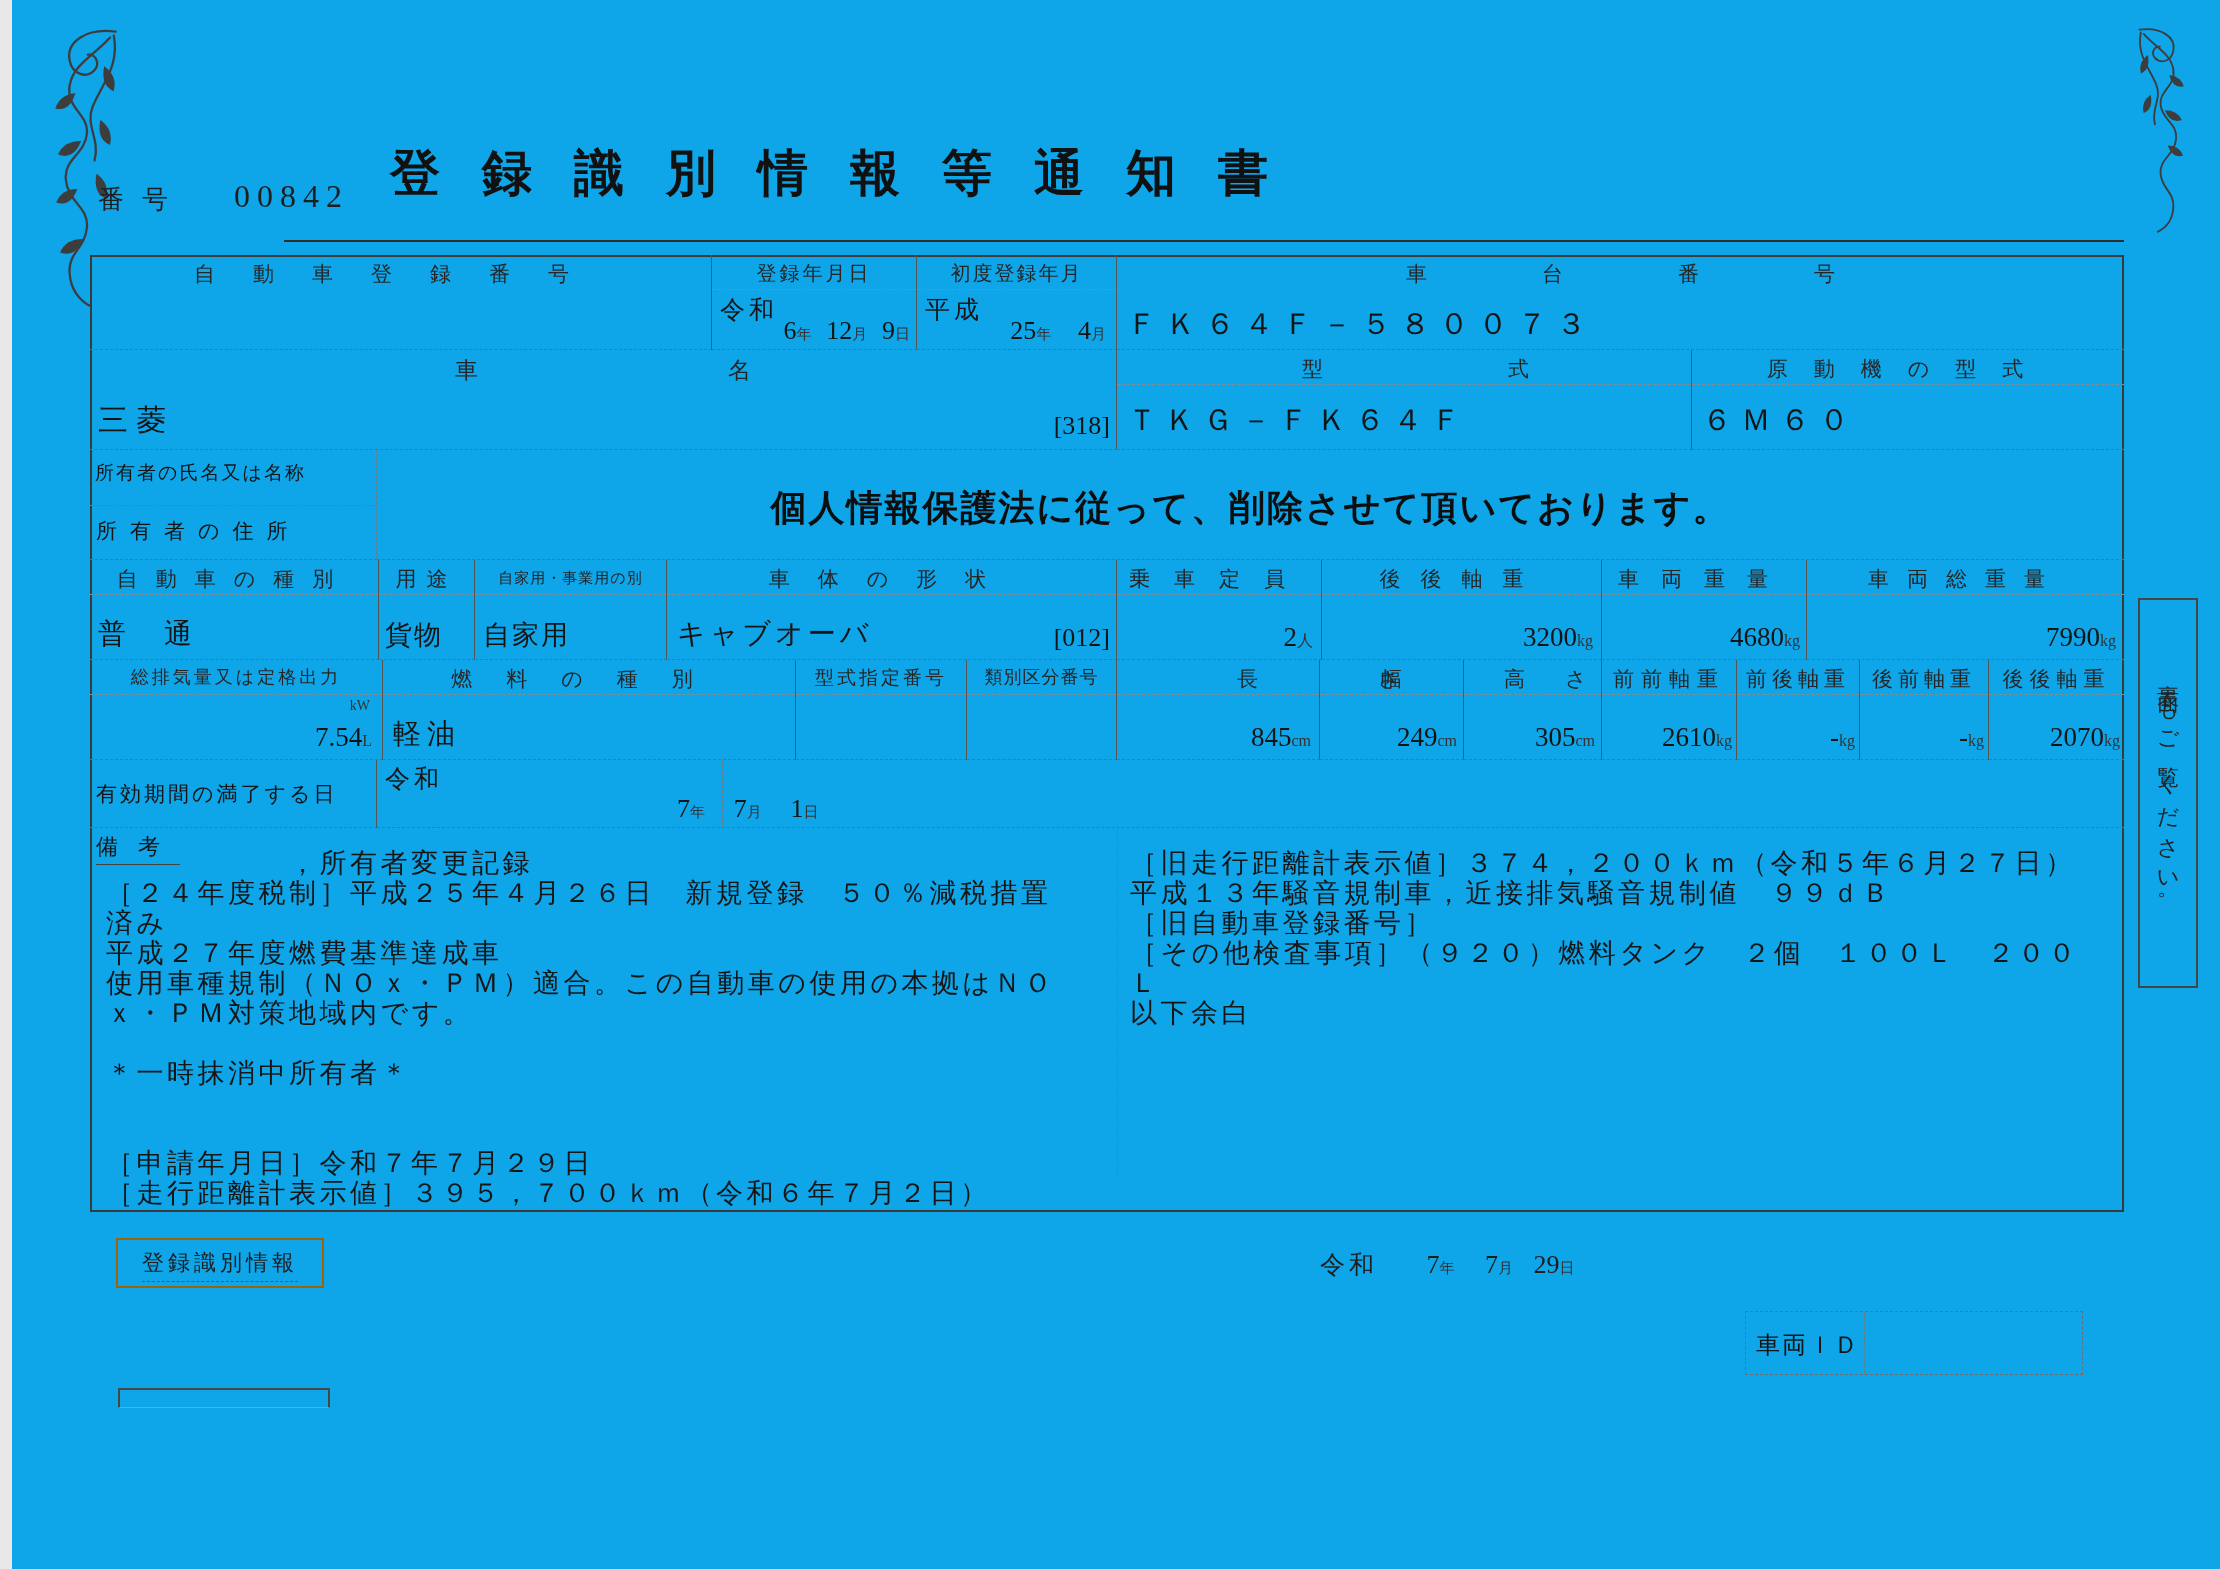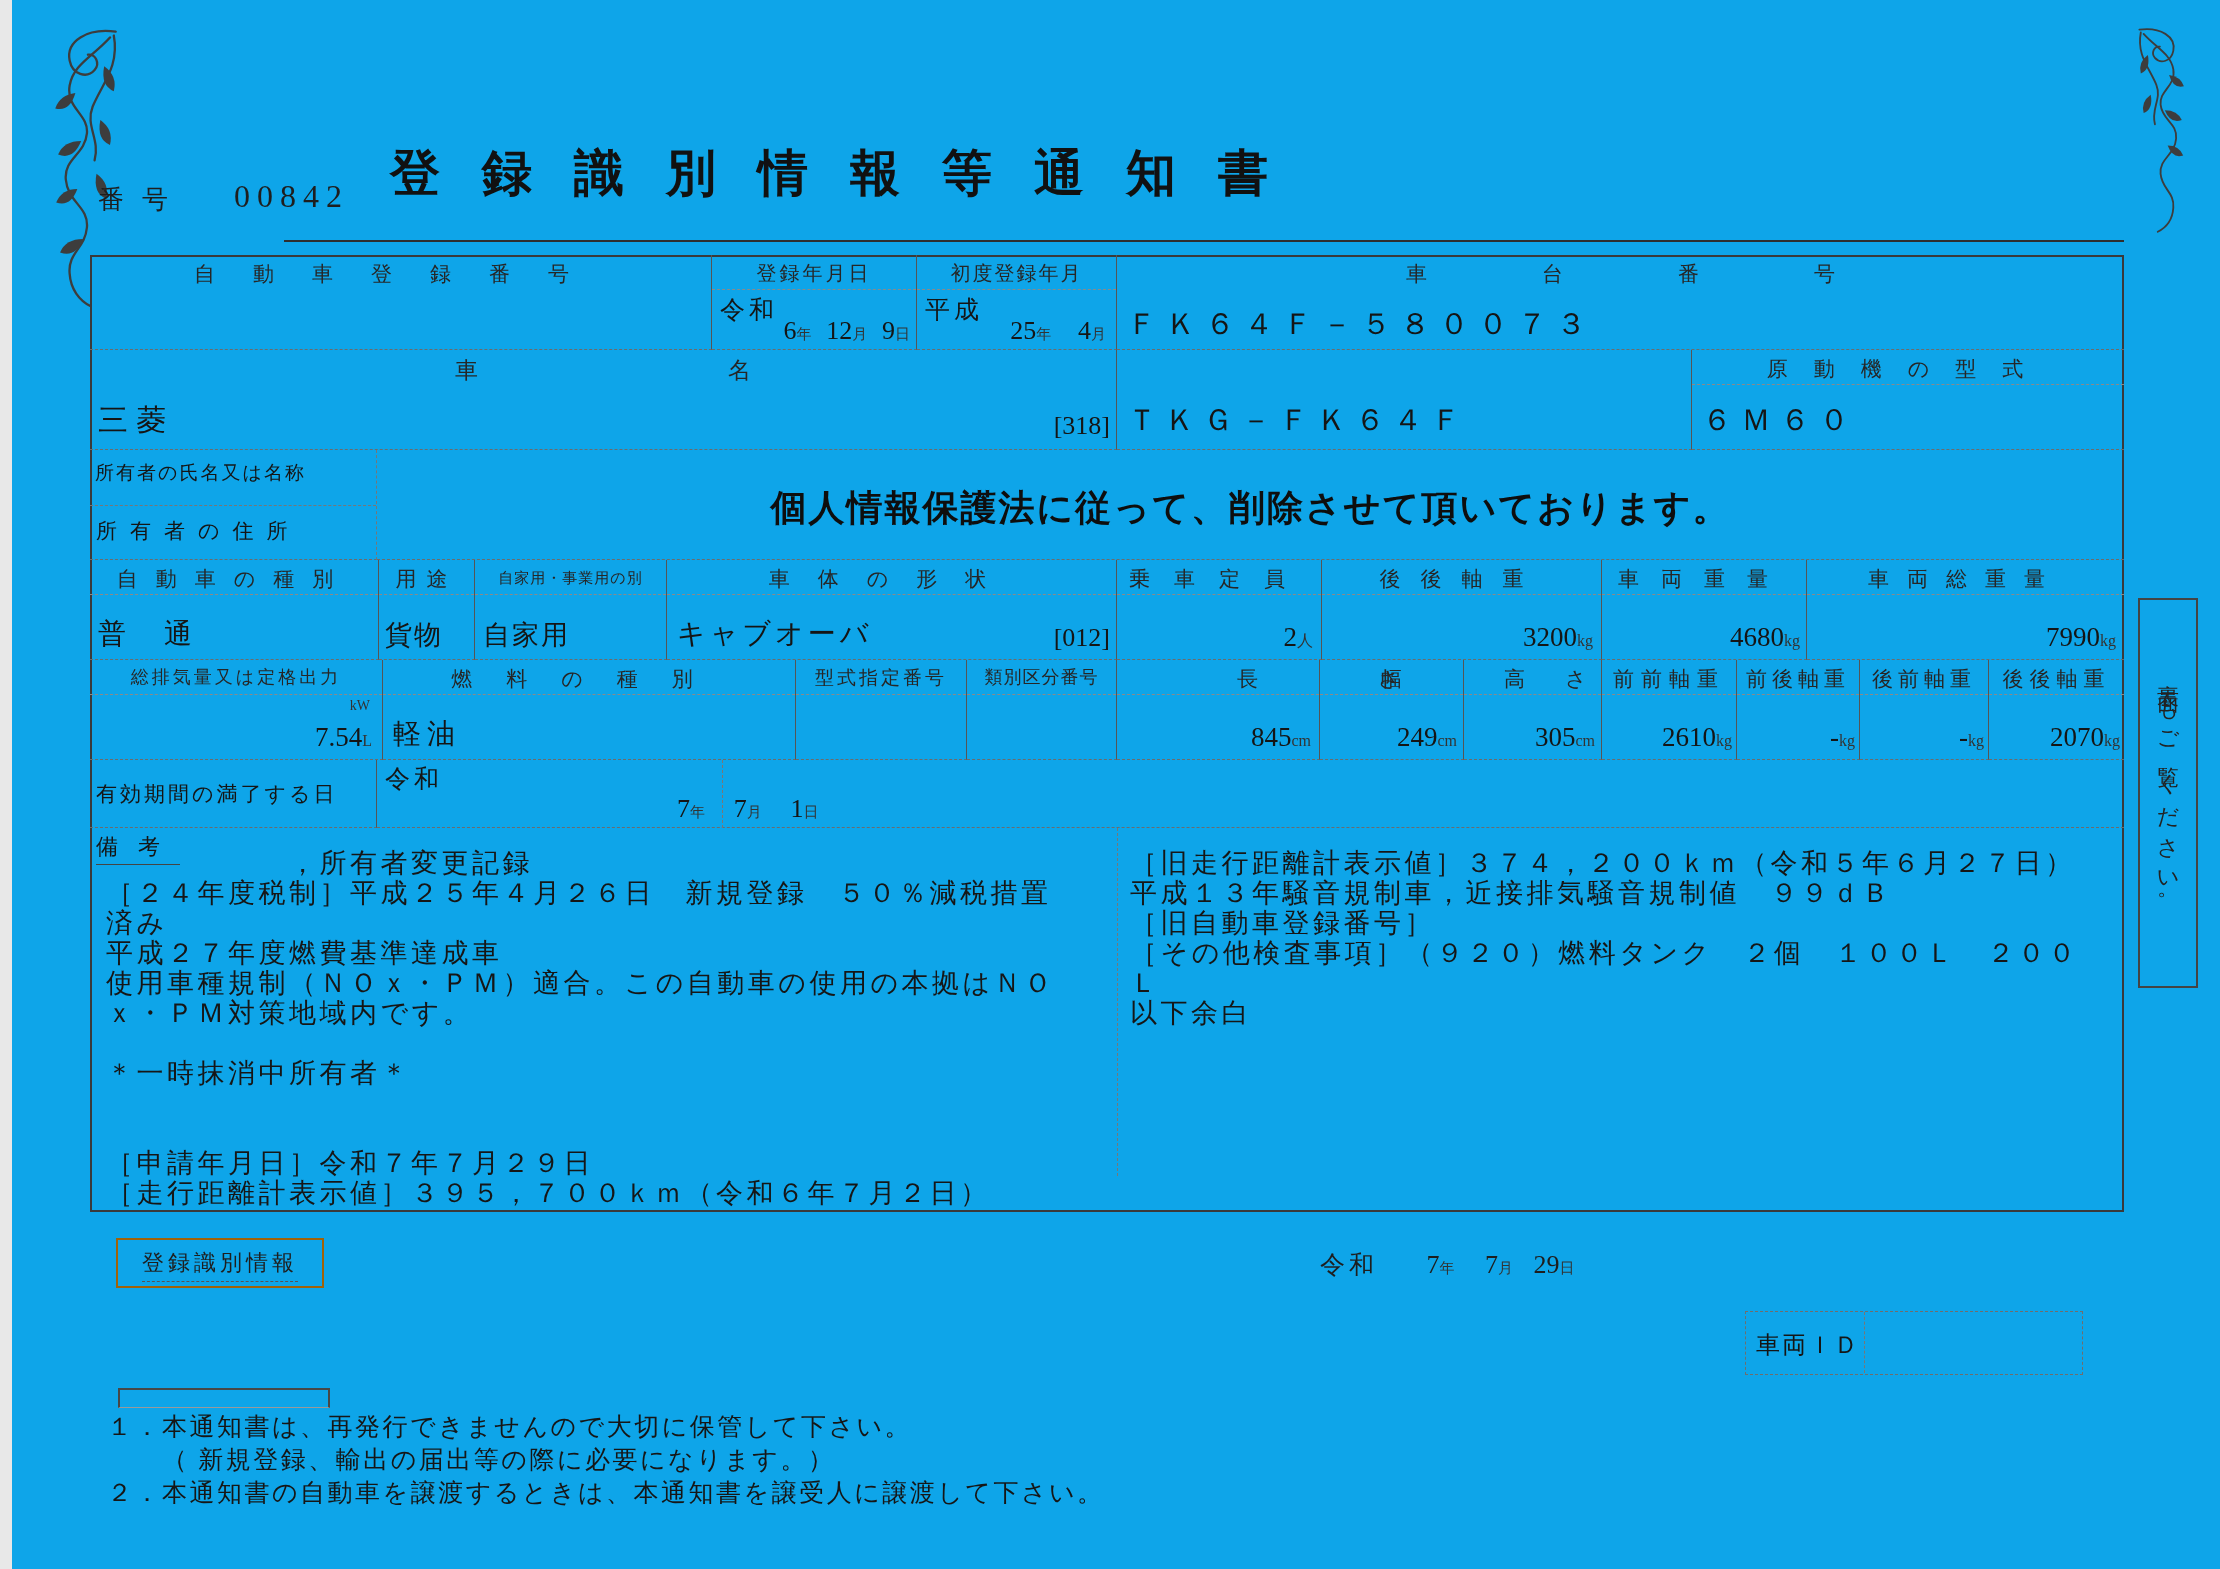--- a/index.html
+++ b/index.html
@@ -130,20 +130,23 @@
 
   <div class="cell" style="left:78px;top:350px;width:1027px;height:100px;">
     <div class="lab" style="font-size:23px;letter-spacing:250px;padding-left:250px;">車名</div>
     <div class="val" style="left:8px;bottom:8px;font-size:30px;letter-spacing:8px;">三菱</div>
     <div class="smudge" style="left:175px;top:6px;width:560px;height:28px;transform:rotate(-1deg);opacity:.55;"></div>
     <div class="smudge" style="left:235px;top:38px;width:430px;height:26px;transform:rotate(1.4deg);opacity:.6;"></div>
     <div class="smudge" style="left:155px;top:66px;width:530px;height:26px;transform:rotate(-.6deg);opacity:.55;"></div>
     <div class="val" style="right:6px;bottom:8px;font-size:26px;">[318]</div>
   </div>
   <div class="cell" style="left:1105px;top:350px;width:575px;height:100px;">
+    <div class="hd">
+      <div class="lab" style="letter-spacing:185px;padding-left:185px;">型式</div>
+    </div>
     <div class="val" style="left:10px;bottom:8px;font-size:30px;letter-spacing:8px;">ＴＫＧ－ＦＫ６４Ｆ</div>
   </div>
   <div class="cell nr" style="left:1680px;top:350px;width:432px;height:100px;">
     <div class="hd">
       <div class="lab" style="letter-spacing:26px;">原動機の型式</div>
     </div>
     <div class="val" style="left:10px;bottom:8px;font-size:30px;letter-spacing:9px;">６Ｍ６０</div>
   </div>
 
   <div class="cell dr" style="left:78px;top:450px;width:287px;height:110px;">
@@ -327,19 +330,14 @@
   </div>
 
   <div class="vidbox">
     <div class="val nowrap" style="left:10px;top:17px;font-size:24px;letter-spacing:2px;">車両ＩＤ</div>
     <div class="vline-dash" style="left:118px;top:0;height:61px;"></div>
     <div class="smudge" style="left:132px;top:12px;width:190px;height:36px;opacity:.5;"></div>
   </div>
 
   <div class="smallbox"></div>
 
-  <div class="notes">
-      <div class="tline">１．本通知書は、再発行できませんので大切に保管して下さい。</div>
-      <div class="tline">　　（ 新規登録、輸出の届出等の際に必要になります。）</div>
-      <div class="tline">２．本通知書の自動車を譲渡するときは、本通知書を譲受人に譲渡して下さい。</div>
-    </div>
 
 </div>
 
 </body></html>

